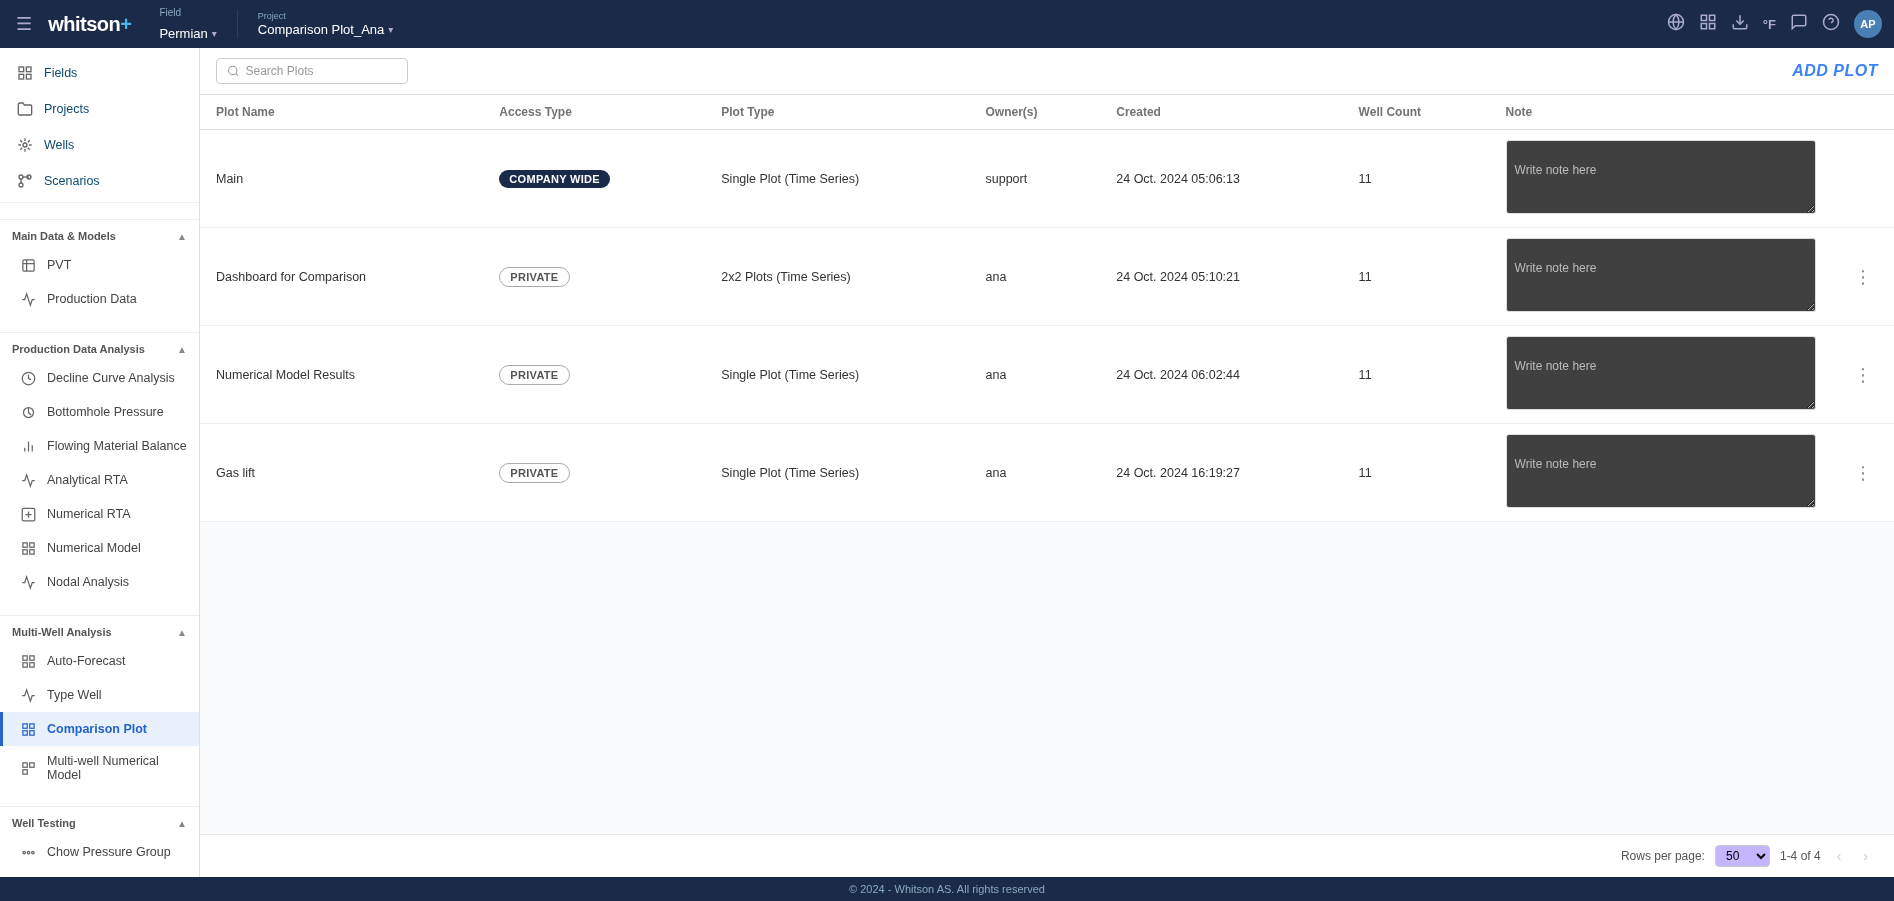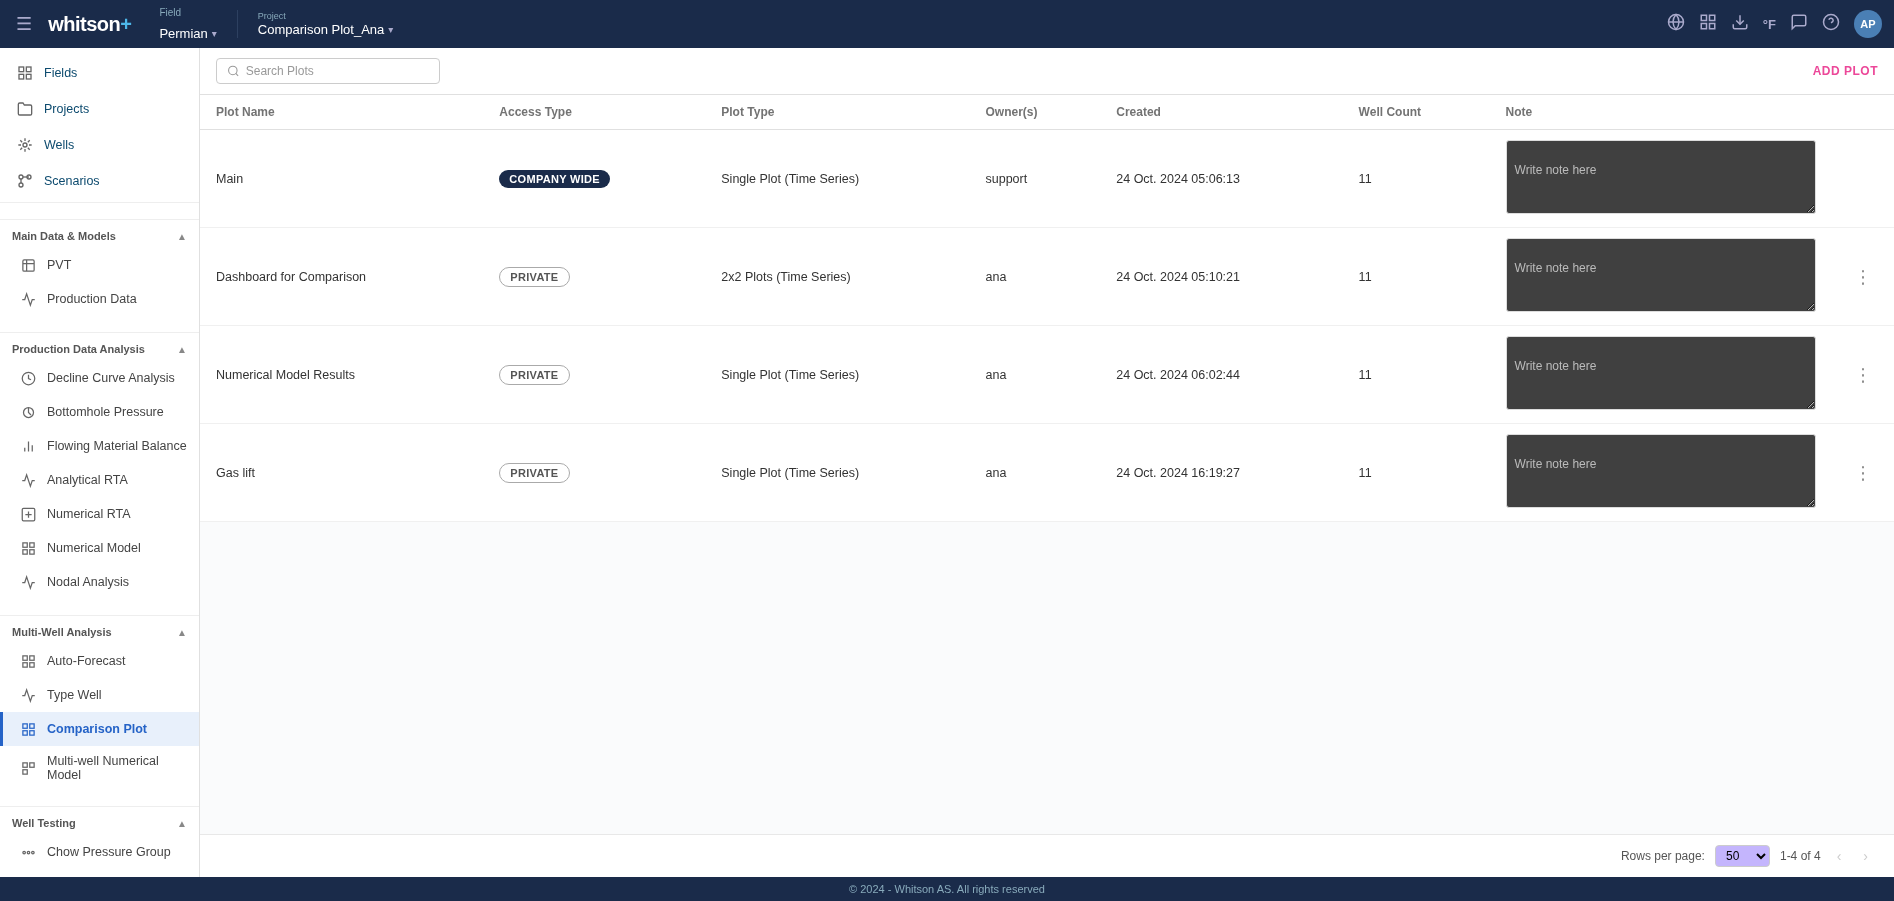--- a/index.html
+++ b/index.html
@@ -51,27 +51,27 @@
       flex: 1; overflow: auto; background: #fafbfc; display: flex; flex-direction: column;
     }
 
     
     .content-header {
       background: #fff; border-bottom: 1px solid #e0e0e0; padding: 10px 16px 10px 16px;
       display: flex; align-items: center; justify-content: space-between; flex-shrink: 0;
     }
     .search-box {
       display: flex; align-items: flex-start; gap: 6px; border: 1px solid #ccc;
-      border-radius: 4px; padding: 5px 10px; width: 224px; background: #fff;
+      border-radius: 4px; padding: 5px 10px; width: 192px; background: #fff;
     }
     .search-box input { border: none; outline: none; font-size: 12px; width: 100%; color: #333; }
     .search-box input::placeholder { color: #999; }
     .add-plot-btn {
-      background: transparent; border: none; color: #ec4899; font-size: 12px;
-      font-weight: 700; cursor: pointer; letter-spacing: 0.5px; text-transform: uppercase;
+      background: transparent; border: none; color: #3b82f6; font-size: 16px;
+      font-weight: 700; cursor: pointer; letter-spacing: 0.5px; text-transform: uppercase; font-style: italic;
     }
 
     
     .table-container { flex: 1; overflow: auto; padding: 0; }
     table { width: 100%; border-collapse: collapse; background: #fff; }
     thead tr { border-bottom: 1px solid #e0e0e0; }
     th {
       text-align: left; padding: 10px 16px; font-size: 12px; font-weight: 600;
       color: #737373; background: #fff; white-space: nowrap;
     }

